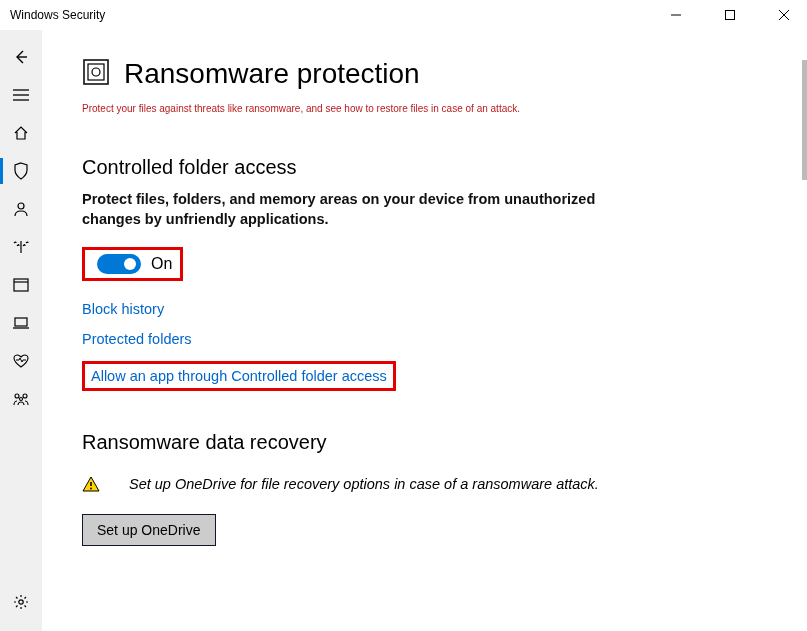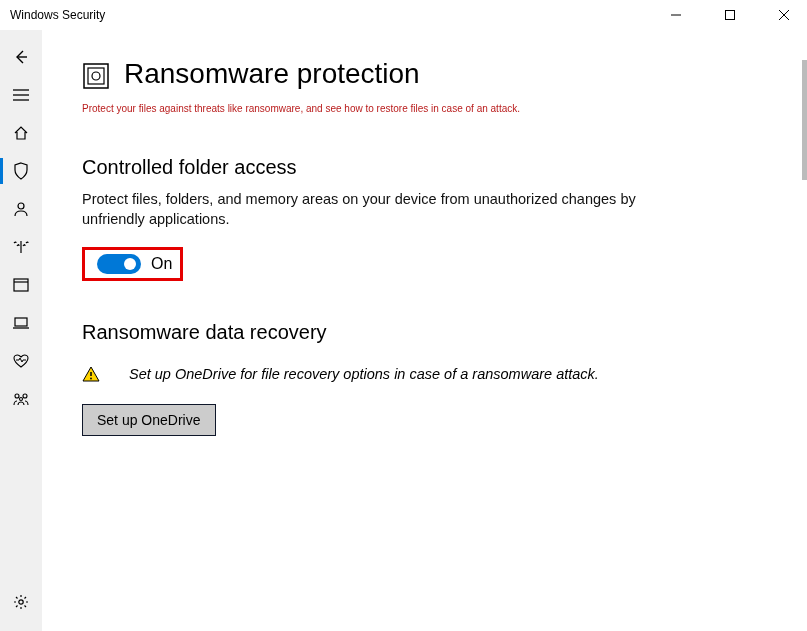--- a/index.html
+++ b/index.html
@@ -64,21 +64,21 @@
     background: #0078d7;
   }
   .sidebar .bottom { margin-top: auto; margin-bottom: 10px; }
   .content {
     flex: 1;
     padding: 28px 40px 20px 40px;
     overflow-y: auto;
   }
   .page-header {
     display: flex;
-    align-items: flex-end;
+    align-items: flex-start;
     gap: 14px;
     margin-bottom: 12px;
   }
   .page-title {
     font-size: 28px;
     font-weight: 400;
   }
   .description {
     font-size: 10px;
     color: #b91c1c;
@@ -89,20 +89,21 @@
   .section h2 {
     font-size: 20px;
     font-weight: 400;
     margin-bottom: 10px;
   }
   .section .desc {
     font-size: 14.5px;
     color: #111;
     max-width: 560px;
     line-height: 1.4;
+    font-weight: bold;
   }
   .toggle-wrap {
     display: inline-flex;
     align-items: center;
     gap: 10px;
     padding: 4px 8px 4px 12px;
     margin-top: 18px;
   }
   .highlight-red {
     border: 3px solid #e50000;
@@ -277,20 +278,25 @@
 
     <div class="section">
       <h2>Controlled folder access</h2>
       <p class="desc">Protect files, folders, and memory areas on your device from unauthorized changes by unfriendly applications.</p>
       <div class="toggle-wrap highlight-red">
         <div class="toggle">
           <div class="knob"></div>
         </div>
         <span>On</span>
       </div>
+      <div class="links">
+        <span class="link">Block history</span>
+        <span class="link">Protected folders</span>
+        <span class="link highlight-red">Allow an app through Controlled folder access</span>
+      </div>
     </div>
 
     <div class="section">
       <h2>Ransomware data recovery</h2>
       <div class="recovery-warning">
         <svg class="warn-icon" width="18" height="16" viewBox="0 0 18 16">
           <path d="M9 1 L17 15 L1 15 Z" fill="#ffd400" stroke="#000" stroke-width="1"></path>
           <line x1="9" y1="6" x2="9" y2="10" stroke="#000" stroke-width="1.5"></line>
           <circle cx="9" cy="12.5" r="0.9" fill="#000"></circle>
         </svg>

